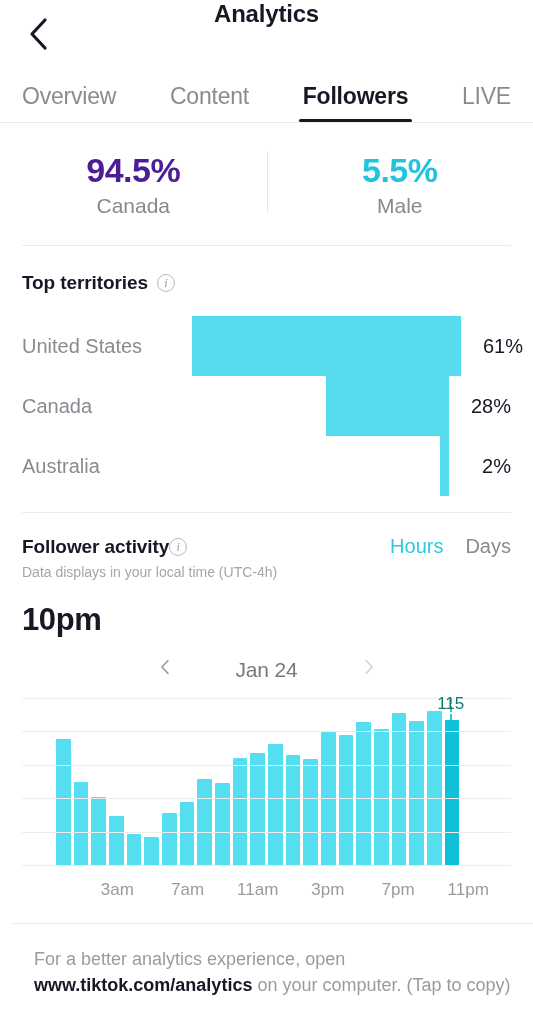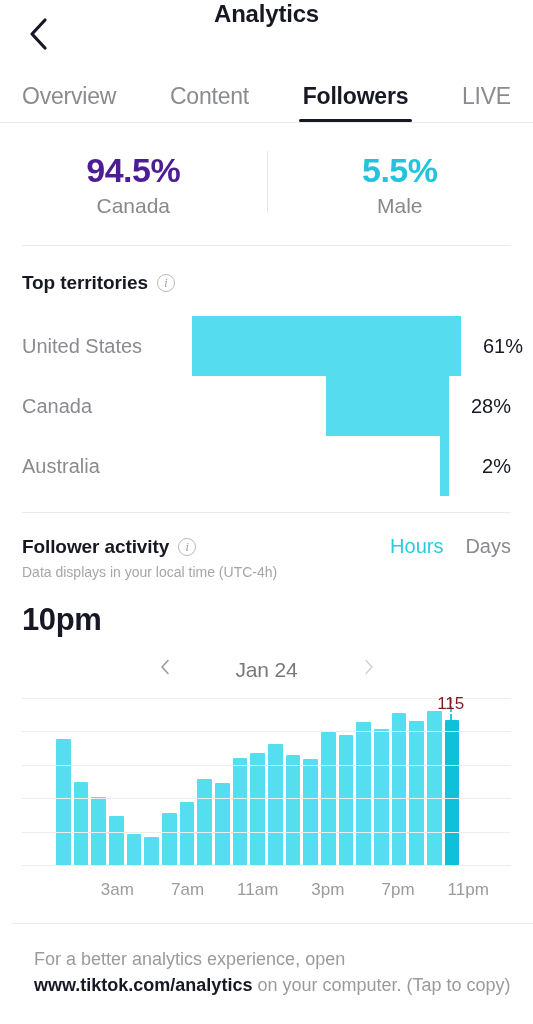--- a/index.html
+++ b/index.html
@@ -85,21 +85,21 @@
   .terr-bar { background: #55DCEE; height: 100%; }
   .terr-pct {
     width: 62px; flex: none; text-align: right; font-size: 20px;
     font-weight: 500; color: #161823;
   }
 
   
   .activity-head {
     display: flex; align-items: center; padding: 22px 22px 0 22px;
   }
-  .activity-head .left { display: flex; align-items: center; gap: 9px; }
+  .activity-head .left { display: flex; align-items: center; }
   .activity-head .spacer { flex: 1; }
   .seg {
     font-size: 20px; color: #8a8b91; cursor: pointer; background: none;
     border: none; font-family: inherit; padding: 0 0 0 22px;
   }
   .seg.active { color: #2ACBE0; }
   .activity-sub {
     font-size: 14px; color: #a5a6aa; padding: 6px 22px 0 22px;
   }
   .activity-peak {
@@ -126,21 +126,21 @@
   .gridline {
     position: absolute; left: 0; right: 0; height: 1px; background: #ededee;
   }
   .bars {
     position: absolute; left: 34px; right: 34px; bottom: 0; top: 0;
     display: flex; align-items: flex-end; gap: 3px;
   }
   .bar { flex: 1; background: #55DEEF; border-radius: 1px 1px 0 0; }
   .bar.highlight { background: #0FC0D9; }
   .peak-label {
-    position: absolute; font-size: 17px; font-weight: 500; color: #7f1d1d;
+    position: absolute; font-size: 17px; font-weight: 500; color: #0f766e;
     transform: translateX(-50%); top: -4px;
   }
   .peak-dash {
     position: absolute; width: 0; border-left: 2px dashed #2ACBE0;
     transform: translateX(-50%);
   }
   .xaxis {
     position: absolute; left: 34px; right: 34px; bottom: -4px; height: 26px;
   }
   .xtick {

